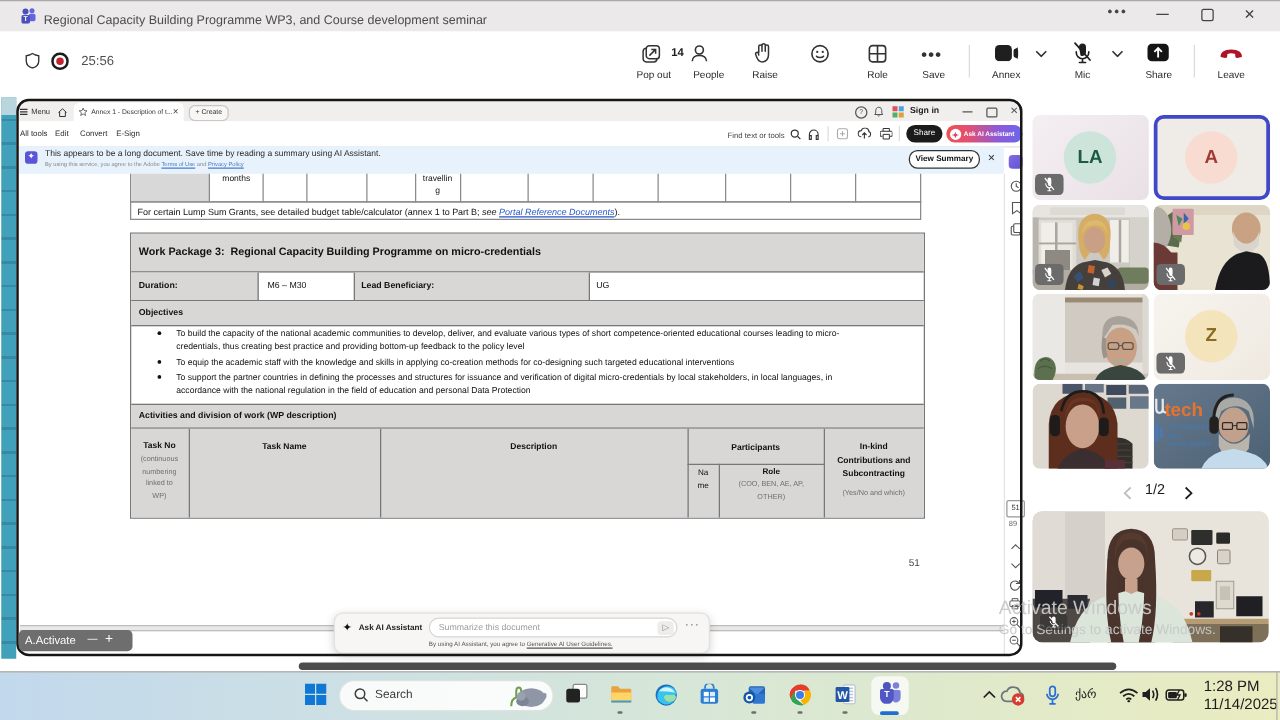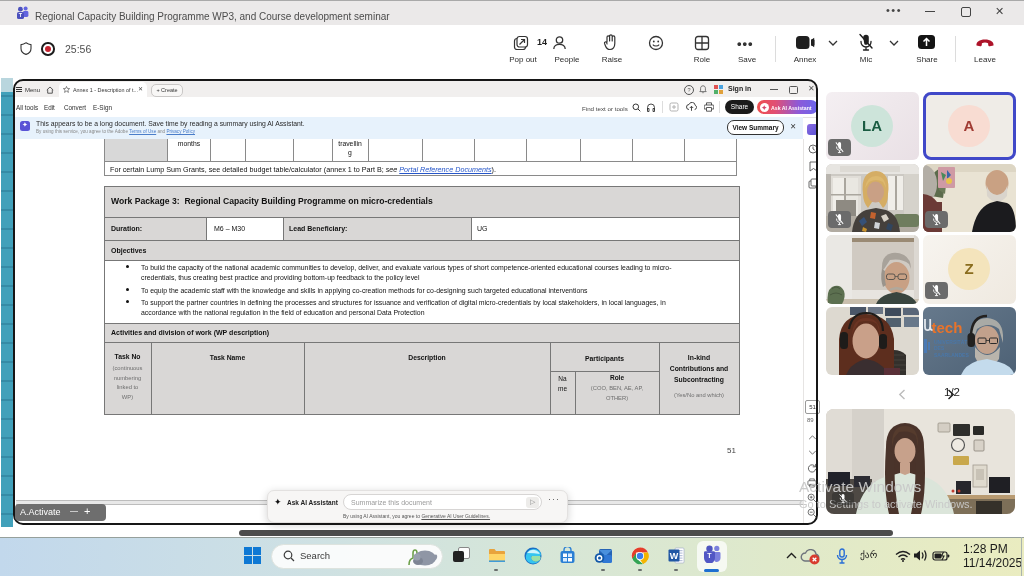--- a/index.html
+++ b/index.html
@@ -431,21 +431,21 @@
   <rect x="66.5" y="31" width="8" height="5.5" rx="1" fill="none" stroke="#2a2a2a" stroke-width="1"></rect>
   <path d="M63 33.5 h3.5" stroke="#2a2a2a" stroke-width="0.8"></path>
   <path d="M48 28 Q49 9 64 9" stroke="#23211f" stroke-width="2.5" fill="none"></path>
   <rect x="44.5" y="26" width="7.5" height="14" rx="3.5" fill="#23211f"></rect>
   <path d="M38 68 Q42 58 54 54 L64 52 L76 55 Q88 58 92 68 Z" fill="#c4dbec"></path>
 </svg>
 
 <svg class="a" style="left:898px;top:389px" width="8" height="11" viewBox="0 0 8 11">
     <path d="M6.5 1 L1.8 5.5 L6.5 10" fill="none" stroke="#bcbcbc" stroke-width="1.4"></path>
   </svg>
-<div class="a" style="left:916px;top:386px;font-size:11.5px;color:#1c1c1c;margin-left:28px;">1/2</div>
+<div class="a" style="left:916px;top:386px;font-size:11.5px;color:#1c1c1c;">1/2</div>
 <svg class="a" style="left:947px;top:389px" width="8" height="11" viewBox="0 0 8 11">
     <path d="M1.5 1 L6.2 5.5 L1.5 10" fill="none" stroke="#1c1c1c" stroke-width="1.4"></path>
   </svg>
 
 <svg class="a" style="left:826px;top:409px;border-radius:8px;" width="189" height="105" viewBox="0 0 189 105" preserveAspectRatio="none">
   <rect width="189" height="105" fill="#e4e0d8"></rect>
   <rect x="0" y="0" width="58" height="105" fill="#d5d1ca"></rect>
   <rect x="0" y="0" width="26" height="72" fill="#e0dcd5"></rect>
   <rect x="58" y="0" width="131" height="105" fill="#e8e4dc"></rect>
   <rect x="112" y="14" width="12" height="9" rx="1" fill="#d4cec4" stroke="#9a9488" stroke-width="0.8"></rect>

